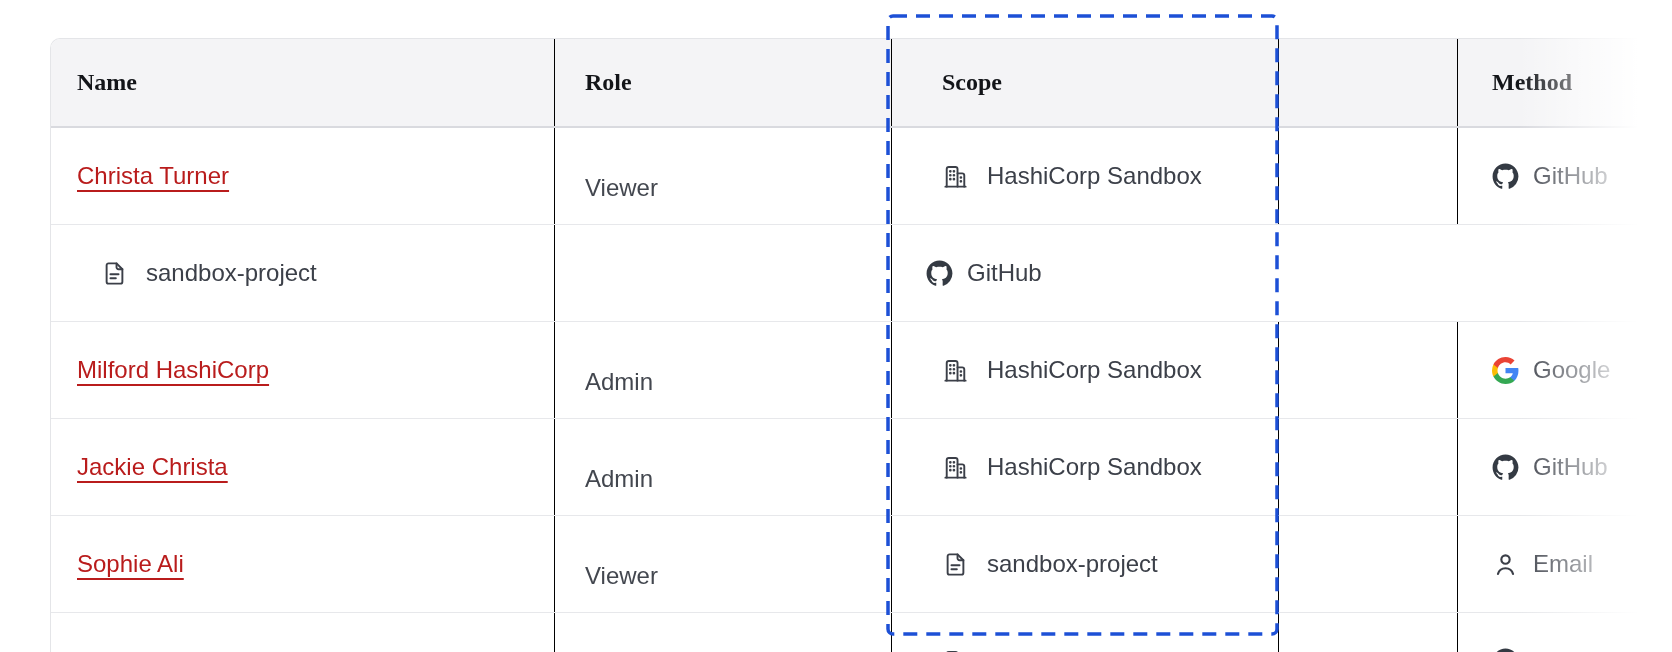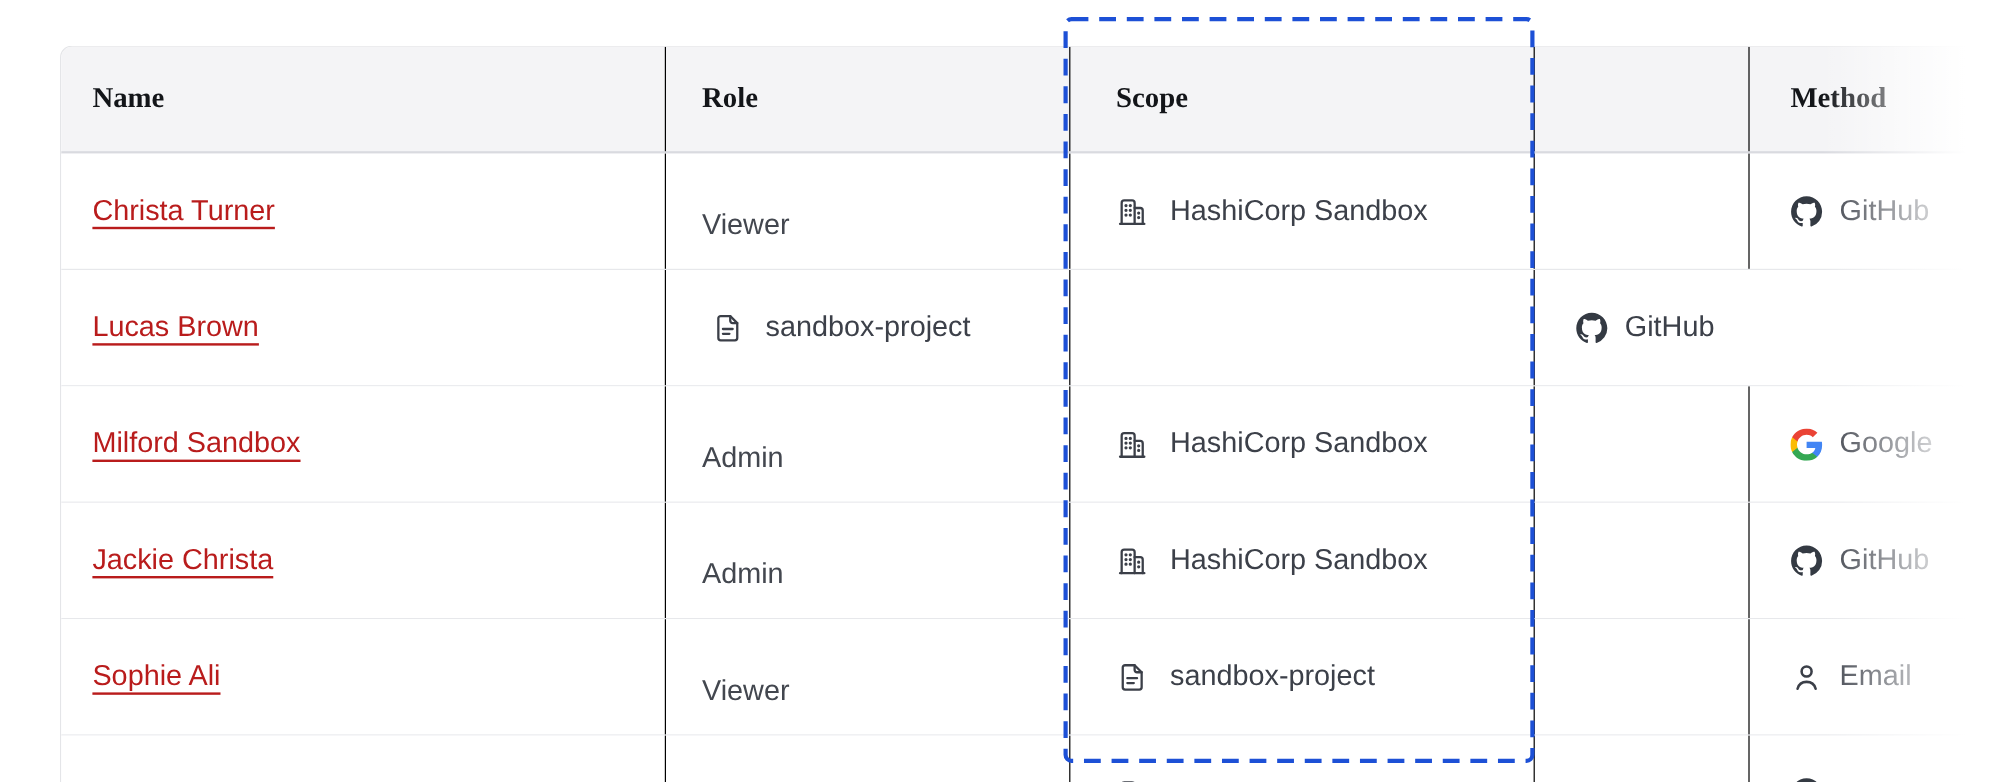--- a/index.html
+++ b/index.html
@@ -46,21 +46,21 @@
   }
 
   .body-row{
     height:97px;
     border-bottom:1px solid #e7e8eb;
     background:#fff;
   }
 
   .col-name{ padding-left:26px; }
   .col-role{ padding-left:30px; }
-  .col-scope{ padding-left:38px; gap:18px; }
+  .col-scope{ padding-left:50px; gap:18px; }
   .col-spacer{ padding:0; }
   .col-method{ padding-left:34px; gap:14px; }
 
   .name-link{
     color:#b91c1c;
     text-decoration:underline;
     text-underline-offset:6px;
     text-decoration-thickness:2px;
     cursor:pointer;
   }
@@ -116,23 +116,20 @@
       <span class="icon icon-method">
           <svg viewBox="0 0 24 24" fill="#343a43">
             <path fill-rule="evenodd" clip-rule="evenodd" d="M12 .5C5.65.5.5 5.65.5 12c0 5.08 3.29 9.39 7.86 10.91.58.11.79-.25.79-.56 0-.27-.01-1.18-.02-2.14-3.2.7-3.87-1.36-3.87-1.36-.52-1.33-1.28-1.68-1.28-1.68-1.04-.71.08-.7.08-.7 1.15.08 1.76 1.18 1.76 1.18 1.03 1.76 2.69 1.25 3.35.96.1-.75.4-1.25.72-1.54-2.55-.29-5.23-1.28-5.23-5.68 0-1.26.45-2.28 1.18-3.09-.12-.29-.51-1.46.11-3.05 0 0 .96-.31 3.15 1.18.91-.25 1.9-.38 2.88-.38.98 0 1.97.13 2.88.38 2.19-1.49 3.15-1.18 3.15-1.18.62 1.59.23 2.76.11 3.05.73.81 1.18 1.83 1.18 3.09 0 4.41-2.69 5.38-5.25 5.67.41.36.78 1.06.78 2.14 0 1.54-.01 2.78-.01 3.16 0 .31.21.67.8.56A11.5 11.5 0 0 0 23.5 12C23.5 5.65 18.35.5 12 .5z"></path>
           </svg>
         </span>
       <span>GitHub</span>
     </div>
   </div>
 
   <div class="row body-row">
-    <div class="cell col-name">
-      <a class="name-link">Lucas Brown</a>
-    </div>
     <div class="cell col-scope">
       <span class="icon">
           <svg viewBox="0 0 24 24" fill="none" stroke="currentColor" stroke-width="1.7" stroke-linecap="round" stroke-linejoin="round">
             <path d="M13.8 3H6.7A1.7 1.7 0 0 0 5 4.7v14.6A1.7 1.7 0 0 0 6.7 21h10.6a1.7 1.7 0 0 0 1.7-1.7V8.2z"></path>
             <path d="M13.8 3v3.5a1.7 1.7 0 0 0 1.7 1.7H19"></path>
             <path d="M8.4 12.6h7.2M8.4 16.2h4.8"></path>
           </svg>
         </span>
       <span>sandbox-project</span>
     </div>
@@ -142,21 +139,21 @@
           <svg viewBox="0 0 24 24" fill="#343a43">
             <path fill-rule="evenodd" clip-rule="evenodd" d="M12 .5C5.65.5.5 5.65.5 12c0 5.08 3.29 9.39 7.86 10.91.58.11.79-.25.79-.56 0-.27-.01-1.18-.02-2.14-3.2.7-3.87-1.36-3.87-1.36-.52-1.33-1.28-1.68-1.28-1.68-1.04-.71.08-.7.08-.7 1.15.08 1.76 1.18 1.76 1.18 1.03 1.76 2.69 1.25 3.35.96.1-.75.4-1.25.72-1.54-2.55-.29-5.23-1.28-5.23-5.68 0-1.26.45-2.28 1.18-3.09-.12-.29-.51-1.46.11-3.05 0 0 .96-.31 3.15 1.18.91-.25 1.9-.38 2.88-.38.98 0 1.97.13 2.88.38 2.19-1.49 3.15-1.18 3.15-1.18.62 1.59.23 2.76.11 3.05.73.81 1.18 1.83 1.18 3.09 0 4.41-2.69 5.38-5.25 5.67.41.36.78 1.06.78 2.14 0 1.54-.01 2.78-.01 3.16 0 .31.21.67.8.56A11.5 11.5 0 0 0 23.5 12C23.5 5.65 18.35.5 12 .5z"></path>
           </svg>
         </span>
       <span>GitHub</span>
     </div>
   </div>
 
   <div class="row body-row">
     <div class="cell col-name">
-      <a class="name-link">Milford Sandbox</a>
+      <a class="name-link">Milford HashiCorp</a>
     </div>
     <div class="cell col-role">
       <span class="role-text">Admin</span>
     </div>
     <div class="cell col-scope">
       <span class="icon">
           <svg viewBox="0 0 24 24" fill="none" stroke="currentColor" stroke-width="1.7" stroke-linecap="round" stroke-linejoin="round">
             <path d="M4.2 21V5.4A1.9 1.9 0 0 1 6.1 3.5h5.8a1.9 1.9 0 0 1 1.9 1.9V21"></path>
             <path d="M13.8 9.2h4.1A1.9 1.9 0 0 1 19.8 11.1V21"></path>
             <path d="M3 21h18"></path>

